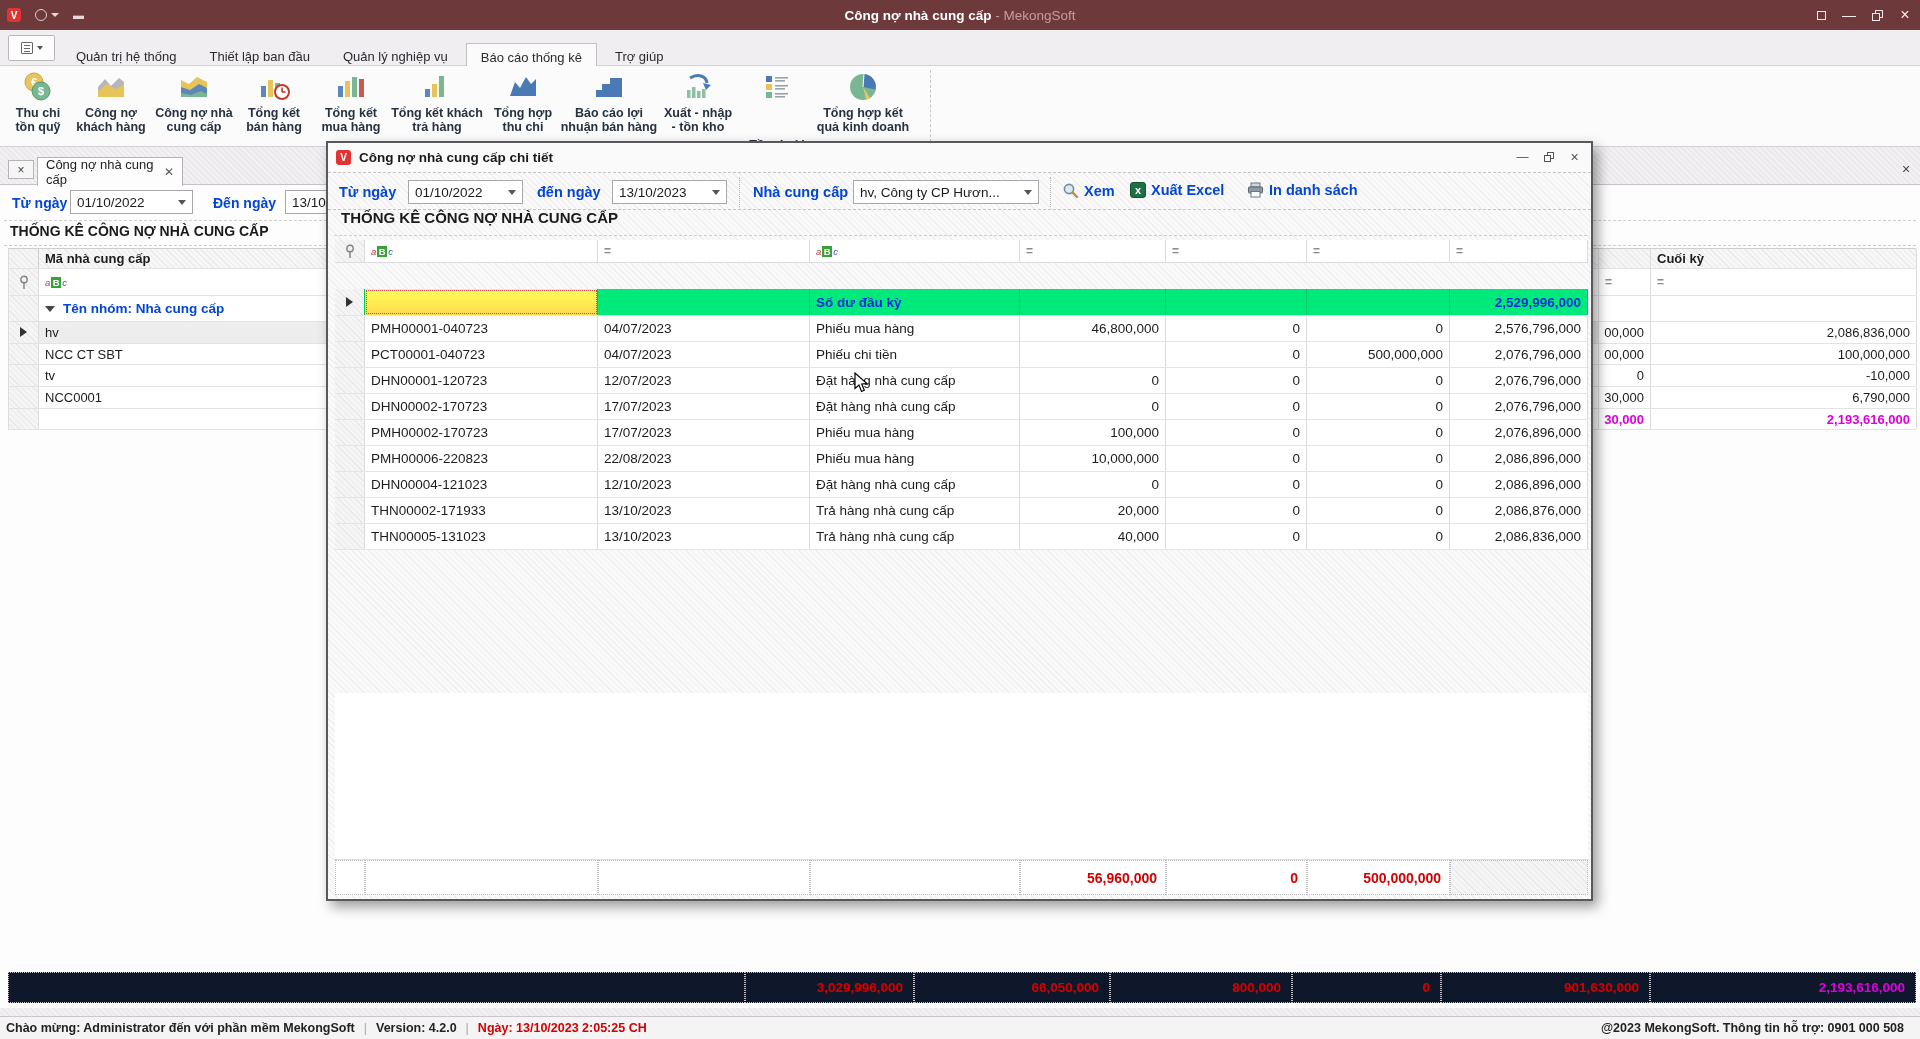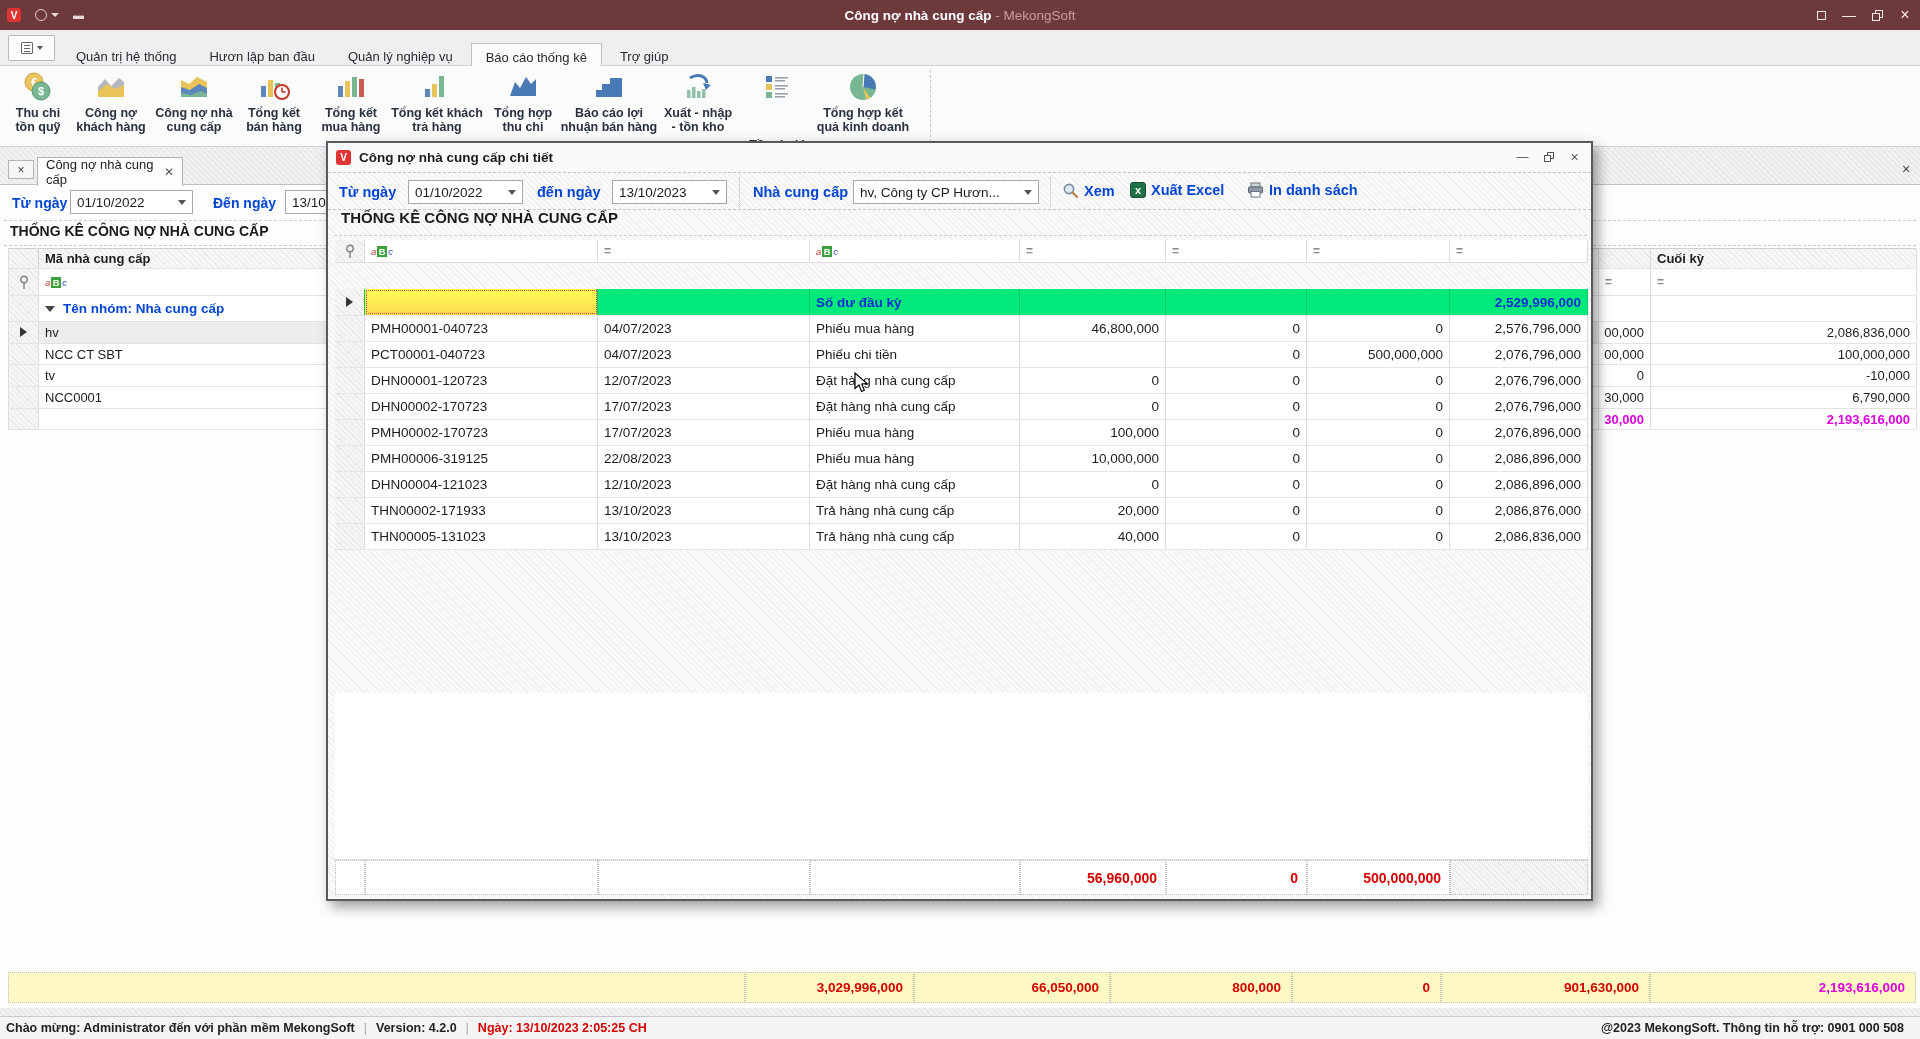--- a/index.html
+++ b/index.html
@@ -63,21 +63,21 @@
   .abcic { font-size:9.5px; letter-spacing:0; display:inline-flex; align-items:center; }
   .abcic .a { color:#c03a3a; font-style:italic; } .abcic .b { background:#3aa13a; color:#fff; padding:0 1.5px; margin:0 1px; font-weight:bold; } .abcic .c { color:#3556c0; font-style:italic; }
   .eqic { color:#8a8a8a; font-size:12px; font-weight:bold; }
   .tri-right { width:0; height:0; border-top:5px solid transparent; border-bottom:5px solid transparent; border-left:7px solid #333; }
   .tri-down { width:0; height:0; border-left:5px solid transparent; border-right:5px solid transparent; border-top:6px solid #444; }
   .grouptxt { color:#0346d2; font-weight:bold; font-size:13.5px; }
   .magenta { color:#dd00dd !important; font-weight:bold; }
   .redval { color:#d40000; font-weight:bold; }
 
   .totrow { left:8px; top:972px; height:31px; width:1908px; }
-  .totcell { position:absolute; top:0; height:31px; background:#fef9c3; border:1px dotted #c3c1c3; display:flex; align-items:center; justify-content:flex-end; padding-right:10px; font-size:13.5px; }
+  .totcell { position:absolute; top:0; height:31px; background:#0f172a; border:1px dotted #c3c1c3; display:flex; align-items:center; justify-content:flex-end; padding-right:10px; font-size:13.5px; }
 
   
   .statusbar { left:0; top:1016px; width:1920px; height:23px; background:#f5f4f5; border-top:1px solid #c9c7c9; display:flex; align-items:center; font-size:12.5px; color:#222; font-weight:bold; }
   .statusbar .sep { color:#aaa; margin:0 9px; font-weight:normal; }
   .statusbar .red { color:#d40000; }
   .sb-right { position:absolute; right:16px; }
 
   
   .dialog { left:326px; top:141px; width:1267px; height:760px; background: repeating-linear-gradient(45deg,#fbfafb 0 3px,#f0eef0 3px 4px); border:2px solid #5a585c; box-shadow: 5px 6px 12px rgba(0,0,0,.38); z-index:10; }
   .dtitle { position:absolute; left:0; top:0; width:100%; height:29px; background:#fafafa; display:flex; align-items:center; padding-left:8px; gap:8px; }
@@ -142,21 +142,21 @@
     </div>
   </div>
 
   <div class="abs menubar">
     <div class="appbtn">
       <div class="grid-ic"></div>
       <div class="dd"></div>
     </div>
     <div class="mtabs" id="menu-tabs">
         <div class="mtab">Quản trị hệ thống</div>
-        <div class="mtab">Hươn lập ban đầu</div>
+        <div class="mtab">Thiết lập ban đầu</div>
         <div class="mtab">Quản lý nghiệp vụ</div>
         <div class="mtab active">Báo cáo thống kê</div>
         <div class="mtab">Trợ giúp</div>
       </div>
   </div>
 
   <div class="abs ribbon" id="ribbon-bar">
       <button class="rb" style="width: 64px;">
         <span>
           <svg width="34" height="34" viewBox="0 0 34 34">
@@ -580,21 +580,21 @@
           <div class="gcell l-al" style="left: 30px; width: 233px;">PMH00002-170723</div>
           <div class="gcell l-al" style="left: 263px; width: 212px;">17/07/2023</div>
           <div class="gcell l-al" style="left: 475px; width: 210px;">Phiếu mua hàng</div>
           <div class="gcell r-al" style="left: 685px; width: 146px;">100,000</div>
           <div class="gcell r-al" style="left: 831px; width: 141px;">0</div>
           <div class="gcell r-al" style="left: 972px; width: 143px;">0</div>
           <div class="gcell r-al" style="left: 1115px; width: 138px;">2,076,896,000</div>
         </div>
         <div class="drow">
           <div class="gcell indcell" style="left: 0px; width: 30px;"></div>
-          <div class="gcell l-al" style="left: 30px; width: 233px;">PMH00006-319125</div>
+          <div class="gcell l-al" style="left: 30px; width: 233px;">PMH00006-220823</div>
           <div class="gcell l-al" style="left: 263px; width: 212px;">22/08/2023</div>
           <div class="gcell l-al" style="left: 475px; width: 210px;">Phiếu mua hàng</div>
           <div class="gcell r-al" style="left: 685px; width: 146px;">10,000,000</div>
           <div class="gcell r-al" style="left: 831px; width: 141px;">0</div>
           <div class="gcell r-al" style="left: 972px; width: 143px;">0</div>
           <div class="gcell r-al" style="left: 1115px; width: 138px;">2,086,896,000</div>
         </div>
         <div class="drow">
           <div class="gcell indcell" style="left: 0px; width: 30px;"></div>
           <div class="gcell l-al" style="left: 30px; width: 233px;">DHN00004-121023</div>

